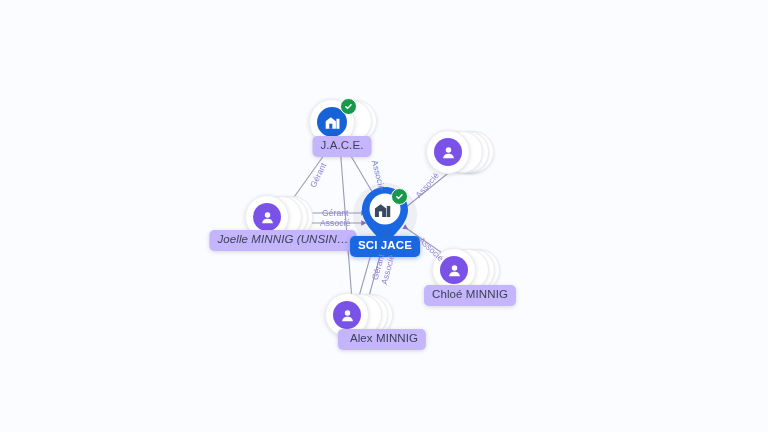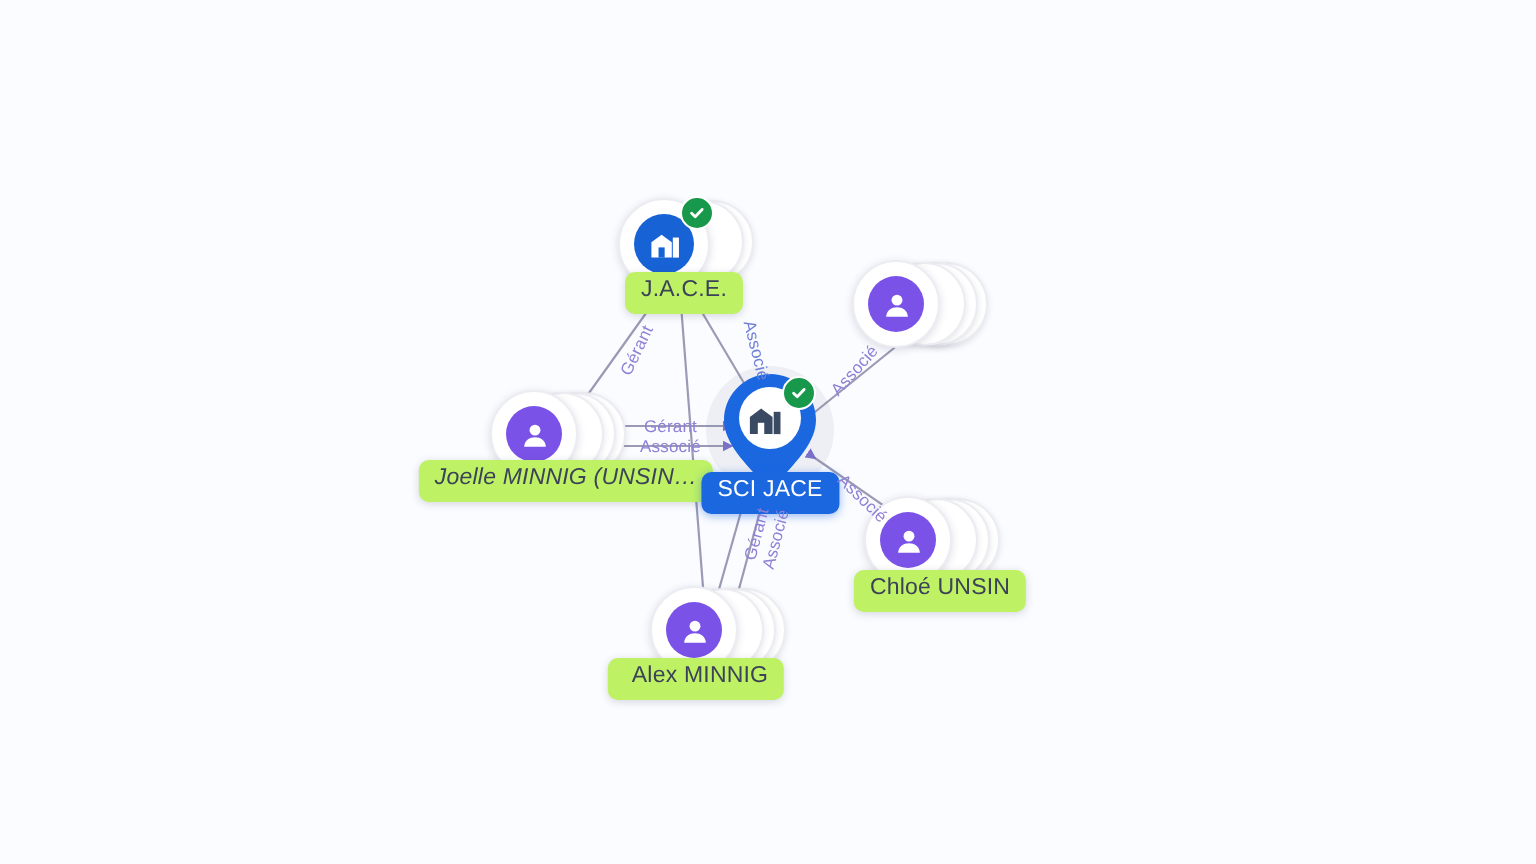--- a/index.html
+++ b/index.html
@@ -138,34 +138,34 @@
     top: 0px;
     width: 50px;
     height: 62px;
   }
   .pin-badge { left: 36px; top: 3px; }
 
   
   .label {
     position: absolute;
     transform: translateX(-50%);
-    background: #bef264;
+    background: #c4b5fd;
     color: #3c4257;
     font-size: 11.5px;
     letter-spacing: 0.1px;
     padding: 4px 8px 5px;
     border-radius: 5px;
     white-space: nowrap;
     box-shadow: 0 1px 4px rgba(40,45,80,0.18);
     line-height: 1;
   }
   .label.selected {
     background: #1a67e0;
     color: #ffffff;
-    font-weight: normal;
+    font-weight: bold;
     box-shadow: 0 1px 5px rgba(26,103,224,0.45);
   }
 
   
   .edge-label {
     position: absolute;
     font-size: 8.5px;
     color: #8f7fd6;
     white-space: nowrap;
     line-height: 1.22;
@@ -267,38 +267,38 @@
       <div class="avatar-circle">
         <div class="avatar-inner">
           <svg width="15" height="15" viewBox="0 0 16 16">
             <circle cx="8" cy="5.4" r="2.9" fill="#ffffff"></circle>
             <path d="M2.2 14.2 C2.6 10.6 5.1 9.2 8 9.2 C10.9 9.2 13.4 10.6 13.8 14.2 Z" fill="#ffffff"></path>
           </svg>
         </div>
       </div>
     </div>
   </div>
-  <div class="label" style="left:470px; top:285px;">Chloé UNSIN</div>
+  <div class="label" style="left:470px; top:285px;">Chloé MINNIG</div>
 
   <div class="node" style="left:363px; top:315px;">
     <div class="person-stack">
       <div class="stack-card c3"></div>
       <div class="stack-card c2"></div>
       <div class="stack-card c1"></div>
       <div class="avatar-circle">
         <div class="avatar-inner">
           <svg width="15" height="15" viewBox="0 0 16 16">
             <circle cx="8" cy="5.4" r="2.9" fill="#ffffff"></circle>
             <path d="M2.2 14.2 C2.6 10.6 5.1 9.2 8 9.2 C10.9 9.2 13.4 10.6 13.8 14.2 Z" fill="#ffffff"></path>
           </svg>
         </div>
       </div>
     </div>
   </div>
-  <div class="label" style="left:348px; top:329px;padding-left:12px;">Alex MINNIG</div>
+  <div class="label" style="left:382px; top:329px;padding-left:12px;">Alex MINNIG</div>
 
   <div class="node" style="left:385px; top:218px;">
     <div class="pin-wrap">
       <div class="pin-halo"></div>
       <svg class="pin-shape" viewBox="0 0 50 62">
         <path d="M25 2 C12.3 2 2 12.3 2 25 C2 38 16 50 25 60 C34 50 48 38 48 25 C48 12.3 37.7 2 25 2 Z" fill="#1a67e0"></path>
         <circle cx="25" cy="24" r="15.5" fill="#ffffff"></circle>
       </svg>
       <svg style="position:absolute; left:18px; top:16px;" width="19" height="17" viewBox="0 0 20 18">
         <path d="M2 17 L2 8 L8 3.5 L14 8 L14 17 Z" fill="#3b4a63"></path>

